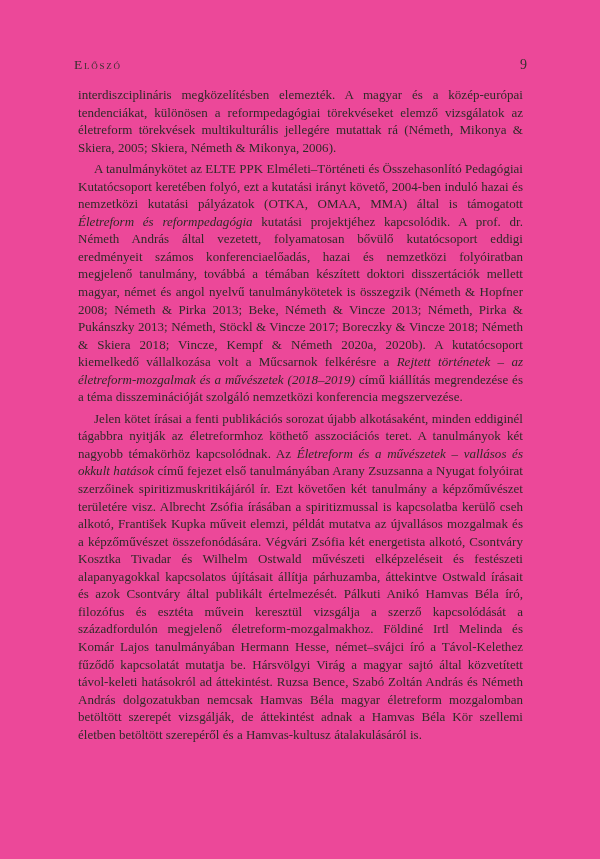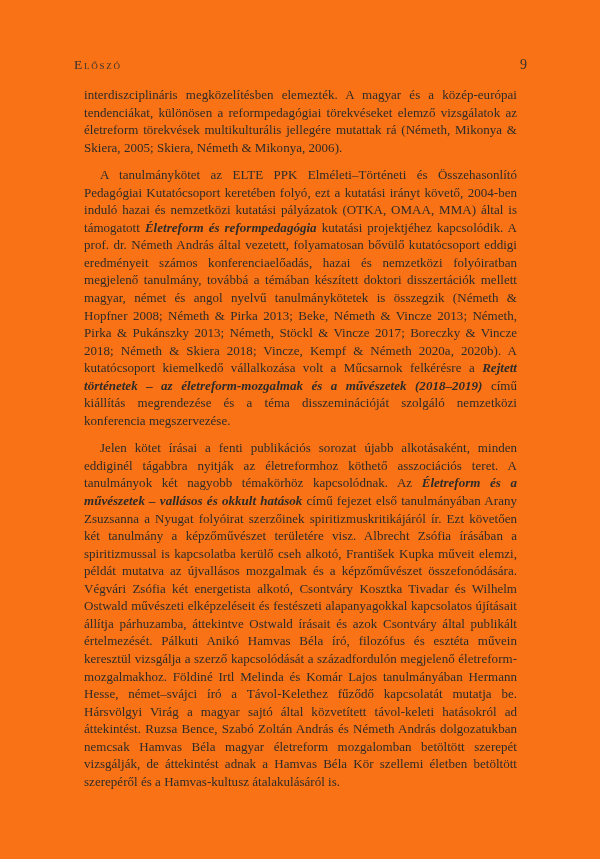--- a/index.html
+++ b/index.html
@@ -5,21 +5,21 @@
   html, body {
     margin: 0;
     padding: 0;
     background: #ffffff;
   }
   .page {
     position: relative;
     width: 600px;
     height: 859px;
     margin: 0 auto;
-    background: #f97316;
+    background: #ec4899;
     color: #2e2b28;
     font-family: "Liberation Serif", "DejaVu Serif", serif;
     box-sizing: border-box;
     padding: 57px 73px 40px 74px;
     overflow: hidden;
   }
   .page-header {
     display: flex;
     justify-content: space-between;
     align-items: baseline;
@@ -35,29 +35,28 @@
     font-size: 14px;
     color: #35312e;
   }
   .page-body {
     font-size: 13px;
     line-height: 17.55px;
     text-align: justify;
     letter-spacing: 0.002em;
   }
   .page-body p.para {
-    margin: 10px;
+    margin: 4px;
     padding: 0;
   }
   .page-body p.para.indent {
     text-indent: 16px;
   }
   .page-body em {
     font-style: italic;
-    font-weight: bold;
   }
 </style>
 </head>
 <body>
 
 <div class="page">
   <div class="page-header">
     <span class="running-title">Előszó</span>
     <span class="page-number">9</span>
   </div>

